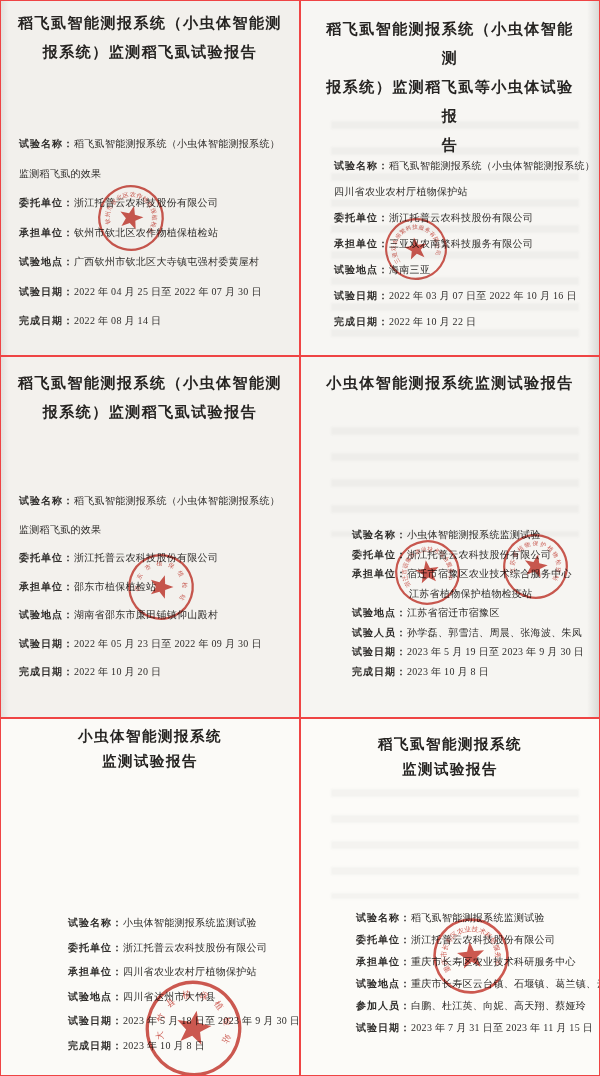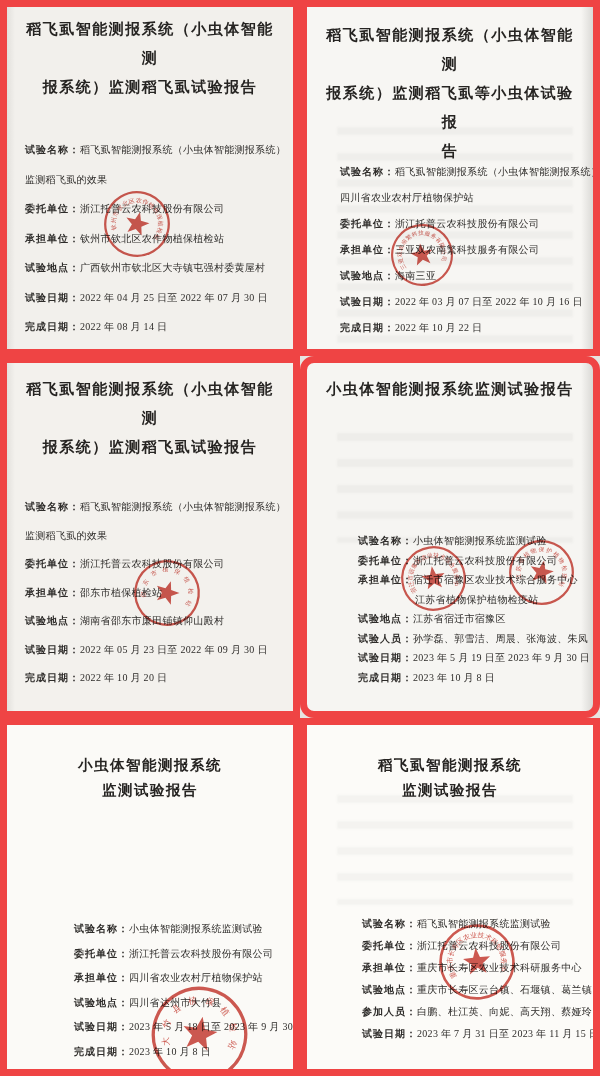--- a/index.html
+++ b/index.html
@@ -1,32 +1,32 @@
 <!DOCTYPE html>
 <html><head>
 <meta charset="utf-8">
 <style>
   html,body{margin:0;padding:0;background:#dedcd8;}
   #page{position:relative;width:600px;height:1076px;overflow:hidden;
         font-family:"Liberation Serif","DejaVu Serif",serif;color:#2e2c2a;
         background:#e7e5e1;}
   .panel{position:absolute;overflow:hidden;box-sizing:border-box;
-         border:7px solid #ef4444;}
+         border:1px solid #ef4444;}
   .panel .titles{position:absolute;left:0;right:0;text-align:center;
          font-weight:bold;font-size:15px;letter-spacing:1.5px;line-height:29px;
          color:#262422;}
-  .panel.small-title .titles{font-size:14.5px;line-height:25px;margin-top:23px;}
+  .panel.small-title .titles{font-size:14.5px;line-height:25px;}
   .fields{position:absolute;left:0;right:6px;}
   .frow{white-space:nowrap;font-size:10px;letter-spacing:0.3px;}
   .frow .flabel{font-weight:bold;letter-spacing:1px;}
   
   #p0{left:0;top:0;width:300px;height:356px;background:#f2f0ec;}
   #p1{left:300px;top:0;width:300px;height:356px;background:#f7f6f3;}
   #p2{left:0;top:356px;width:300px;height:362px;background:#f3f1ed;}
-  #p3{left:300px;top:356px;width:300px;height:362px;background:#f6f5f2;border-radius:14px;}
+  #p3{left:300px;top:356px;width:300px;height:362px;background:#f6f5f2;}
   #p4{left:0;top:718px;width:300px;height:358px;background:#fbfaf7;}
   #p5{left:300px;top:718px;width:300px;height:358px;background:#fcfbf8;}
 
   #p0 .titles{top:8px;padding:0 14px;}
   #p0 .fields{top:128px;left:18px;}
   #p0 .frow{line-height:29.5px;}
 
   #p1 .titles{top:14px;padding:0 18px;}
   #p1 .fields{top:152px;left:33px;}
   #p1 .frow{line-height:26px;}
@@ -37,21 +37,21 @@
 
   #p3 .titles{top:12px;padding:0 16px;}
   #p3 .fields{top:168px;left:51px;}
   #p3 .frow{line-height:19.5px;}
   #p3 .frow.cont{padding-left:57px;}
 
   #p4 .titles{top:5px;padding:0 30px;}
   #p4 .fields{top:192px;left:67px;}
   #p4 .frow{line-height:24.5px;}
 
-  #p5 .titles{top:5px;padding:0 16px;}
+  #p5 .titles{top:13px;padding:0 16px;}
   #p5 .fields{top:188px;left:55px;}
   #p5 .frow{line-height:22px;}
 
   
   .stamp{position:absolute;pointer-events:none;opacity:.82;
          mix-blend-mode:multiply;}
   #stamp-p0{left:96px;top:183px;width:68px;height:68px;transform:rotate(14deg);}
   #stamp-p1{left:83px;top:216px;width:64px;height:64px;transform:rotate(-10deg);}
   #stamp-p2{left:126px;top:196px;width:68px;height:68px;transform:rotate(18deg);}
   #stamp-p3a{left:93px;top:182px;width:67px;height:67px;transform:rotate(-8deg);}

